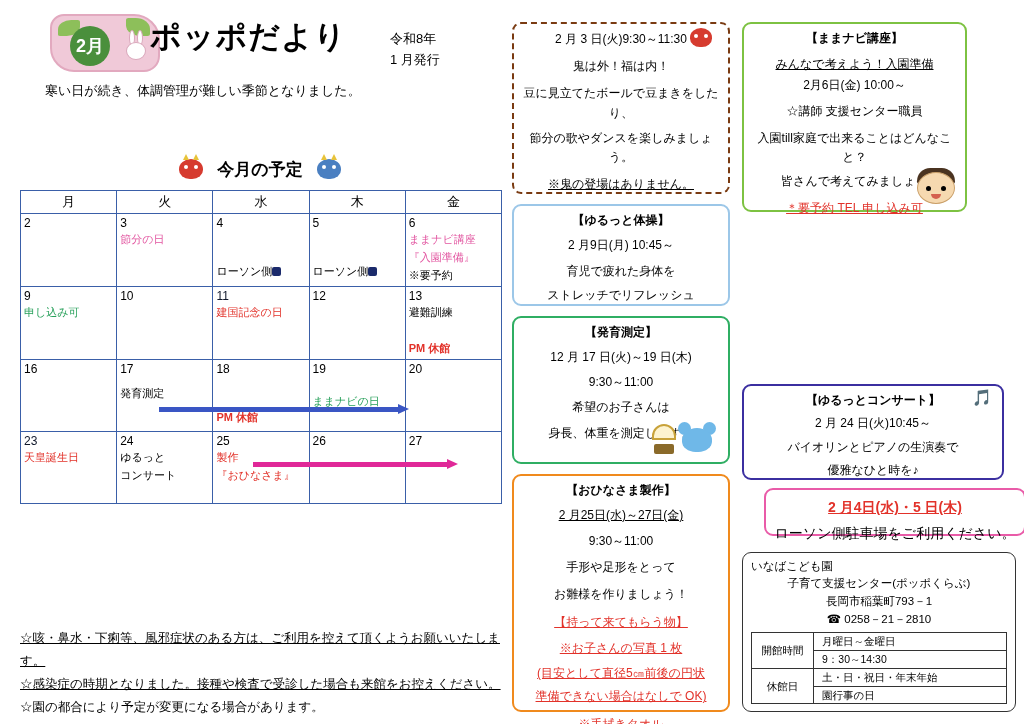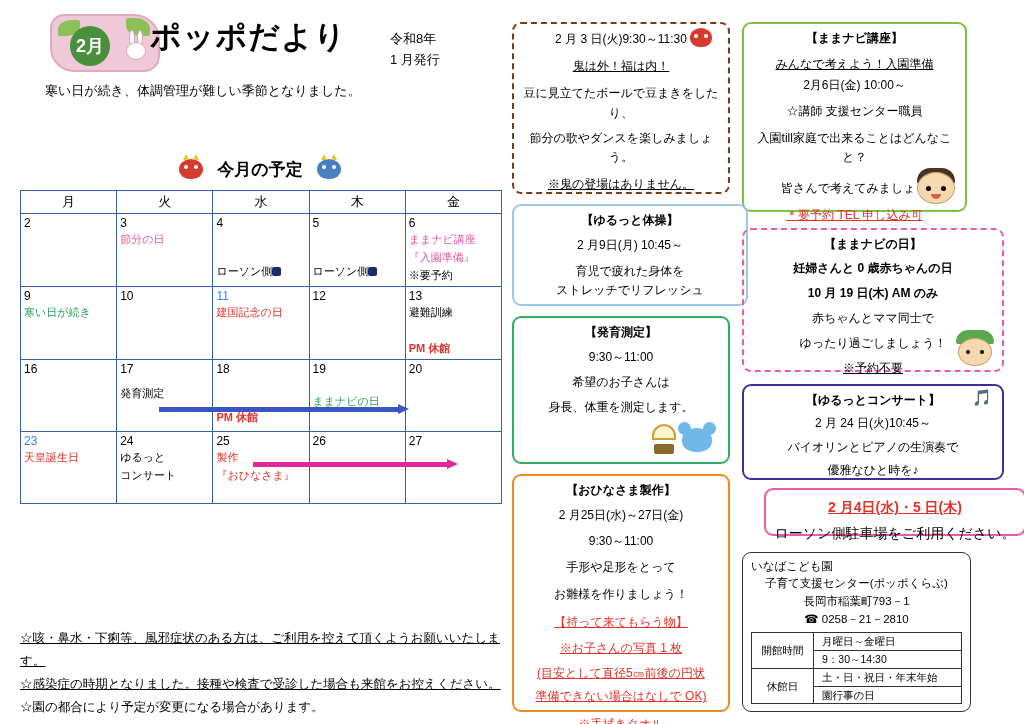--- a/index.html
+++ b/index.html
@@ -76,21 +76,21 @@
   }
   .calendar th, .calendar td {
     border:1px solid #3a5fa8;
     vertical-align:top;
     font-size:11.5px;
     padding:2px 3px;
   }
   .calendar th { height:22px; text-align:center; font-weight:normal; font-size:13px; }
   .calendar td { height:72px; position:relative; }
   .daynum { font-size:12px; }
-  .daynum.red { color:#3b82f6; }
+  .daynum.red { color:#0f172a; }
   .cellnote { font-size:11px; line-height:1.45; margin-top:2px; }
   .c-pink { color:#e255a0; }
   .c-green { color:#27a05a; }
   .c-red { color:#e2322a; }
   .c-black { color:#000; }
   .bar { position:absolute; height:9px; }
   .bar .line { position:absolute; left:0; top:2px; height:5px; width:calc(100% - 10px); }
   .bar .head { position:absolute; right:0; top:-1px; width:0; height:0; border-top:5px solid transparent; border-bottom:5px solid transparent; }
   .bar.blue .line { background:#3a56c4; }
   .bar.blue .head { border-left:11px solid #3a56c4; }
@@ -117,21 +117,21 @@
   #box-setsubun .oni .eye.l{left:4px;} #box-setsubun .oni .eye.r{right:4px;}
 
   #box-mamanavi { left:742px; top:22px; width:225px; height:190px; border:2px solid #7dc242; font-size:12px; }
   #box-mamanavi .kid { position:absolute; right:6px; bottom:4px; width:46px; height:42px; }
   #box-mamanavi .kid .face { position:absolute; left:4px; top:8px; width:38px; height:32px; background:#f6d9b0; border-radius:50%; border:1px solid #caa06a; }
   #box-mamanavi .kid .hair { position:absolute; left:4px; top:4px; width:38px; height:16px; background:#4a3320; border-radius:19px 19px 4px 4px; }
   #box-mamanavi .kid .eye { position:absolute; top:22px; width:5px; height:5px; background:#000; border-radius:50%; }
   #box-mamanavi .kid .eye.l{left:13px;} #box-mamanavi .kid .eye.r{right:13px;}
   #box-mamanavi .kid .mouth { position:absolute; left:18px; top:30px; width:10px; height:5px; background:#d4604f; border-radius:0 0 6px 6px; }
 
-  #box-yurutto-taisou { left:512px; top:204px; width:236px; height:102px; border:2px solid #9cc7e8; font-size:12px; }
+  #box-yurutto-taisou { left:512px; top:204px; width:218px; height:102px; border:2px solid #9cc7e8; font-size:12px; }
 
   #box-mamanavi-day { left:742px; top:228px; width:262px; height:144px; border:2px dashed #e95ba8; font-size:12px; }
   #box-mamanavi-day .baby { position:absolute; right:6px; bottom:2px; width:42px; height:40px; }
   #box-mamanavi-day .baby .face { position:absolute; left:4px; top:10px; width:34px; height:28px; background:#f6d9b0; border-radius:50%; border:1px solid #caa06a; }
   #box-mamanavi-day .baby .cap { position:absolute; left:2px; top:2px; width:38px; height:14px; background:#5aa84e; border-radius:19px 19px 3px 3px; }
   #box-mamanavi-day .baby .eye { position:absolute; top:22px; width:4px; height:4px; background:#000; border-radius:50%; }
   #box-mamanavi-day .baby .eye.l{left:12px;} #box-mamanavi-day .baby .eye.r{right:12px;}
 
   #box-hatsuiku { left:512px; top:316px; width:218px; height:148px; border:2px solid #2fae63; font-size:12px; }
   #box-hatsuiku .mouse { position:absolute; right:10px; bottom:8px; width:40px; height:34px; }
@@ -142,21 +142,21 @@
   #box-hatsuiku .scale .top { position:absolute; left:0; top:0; width:24px; height:16px; border:2px solid #c8a23a; border-radius:12px 12px 0 0; background:#fdf3cf; }
   #box-hatsuiku .scale .base { position:absolute; left:2px; bottom:0; width:20px; height:10px; background:#8a6a2a; border-radius:2px; }
 
   #box-concert { left:742px; top:384px; width:262px; height:96px; border:2px solid #3b2fa0; font-size:12px; }
   #box-concert .note1 { position:absolute; right:10px; top:2px; font-size:16px; }
 
   #box-ohinasama { left:512px; top:474px; width:218px; height:238px; border:2px solid #f08a1d; font-size:12px; }
 
   #box-lawson { left:764px; top:488px; width:262px; height:48px; border:2px solid #e95ba8; font-size:14px; }
 
-  #box-contact { left:742px; top:552px; width:229px; height:160px; border:1.5px solid #333; font-size:11.5px; padding:6px 8px; }
+  #box-contact { left:742px; top:552px; width:274px; height:160px; border:1.5px solid #333; font-size:11.5px; padding:6px 8px; }
   #box-contact .ctitle { margin-bottom:1px; }
   #box-contact .cline { text-align:center; line-height:1.55; }
   .tbl-hours { width:100%; border-collapse:collapse; margin-top:4px; font-size:10.5px; }
   .tbl-hours td { border:1px solid #333; padding:1px 3px; line-height:1.4; }
   .tbl-hours td.lbl { width:62px; text-align:center; white-space:nowrap; }
   .tbl-hours td.val { text-align:left; padding-left:8px; }
   .u-red { color:#e2322a; text-decoration:underline; }
   .t-red { color:#e2322a; }
   .t-u { text-decoration:underline; }
   .bold { font-weight:bold; }
@@ -232,21 +232,21 @@
           <div class="daynum">6</div>
           <div class="cellnote c-pink">ままナビ講座</div>
           <div class="cellnote c-pink">『入園準備』</div>
           <div class="cellnote c-black">※要予約</div>
         </td>
       </tr>
 
       <tr>
         <td>
           <div class="daynum">9</div>
-          <div class="cellnote c-green">寒い日が続き</div>
+          <div class="cellnote c-green">申し込み可</div>
         </td>
         <td>
           <div class="daynum">10</div>
         </td>
         <td>
           <div class="daynum red">11</div>
           <div class="cellnote c-red">建国記念の日</div>
         </td>
         <td>
           <div class="daynum">12</div>
@@ -318,67 +318,54 @@
     <div>☆園の都合により予定が変更になる場合があります。</div>
     <div>☆支援センターでの携帯電話やカメラでの撮影はご遠慮ください。</div>
   </div>
 
   <div class="box" id="box-setsubun">
     <div class="oni">
         <span class="eye l"></span>
         <span class="eye r"></span>
       </div>
     <div class="line" style="margin-bottom:8px;">2 月 3 日(火)9:30～11:30</div>
-    <div class="line" style="margin-bottom:8px;text-decoration:underline;">鬼は外！福は内！</div>
+    <div class="line" style="margin-bottom:8px;">鬼は外！福は内！</div>
     <div class="line" style="margin-bottom:6px;">豆に見立てたボールで豆まきをしたり、</div>
     <div class="line" style="margin-bottom:8px;">節分の歌やダンスを楽しみましょう。</div>
     <div class="line t-u">※鬼の登場はありません。</div>
   </div>
 
   <div class="box" id="box-mamanavi">
     <div class="bt" style="margin-bottom:8px;">【ままナビ講座】</div>
     <div class="line t-u" style="margin-bottom:2px;">みんなで考えよう！入園準備</div>
     <div class="line" style="margin-bottom:7px;">2月6日(金) 10:00～</div>
     <div class="line" style="margin-bottom:7px;">☆講師 支援センター職員</div>
-    <div class="line" style="margin-bottom:12px;">入園till家庭で出来ることはどんなこと？</div>
+    <div class="line" style="margin-bottom:5px;">入園till家庭で出来ることはどんなこと？</div>
     <div class="line" style="margin-bottom:8px;">皆さんで考えてみましょう</div>
     <div class="line u-red">＊要予約 TEL 申し込み可</div>
     <div class="kid">
       <div class="hair"></div>
         <div class="face"></div>
       <div class="eye l"></div>
         <div class="eye r"></div>
         <div class="mouth"></div>
     </div>
   </div>
 
   <div class="box" id="box-yurutto-taisou">
     <div class="bt" style="margin-bottom:7px;">【ゆるっと体操】</div>
     <div class="line" style="margin-bottom:7px;">2 月9日(月) 10:45～</div>
-    <div class="line" style="">育児で疲れた身体を</div>
+    <div class="line" style="margin-bottom:5px;">育児で疲れた身体を</div>
     <div class="line">ストレッチでリフレッシュ</div>
   </div>
 
-  <div class="box" id="box-mamanavi-day">
-    <div class="bt" style="margin-bottom:6px;">【ままナビの日】</div>
-    <div class="line bold" style="margin-bottom:6px;">妊婦さんと 0 歳赤ちゃんの日</div>
-    <div class="line bold" style="margin-bottom:6px;">10 月 19 日(木) AM のみ</div>
-    <div class="line" style="margin-bottom:5px;">赤ちゃんとママ同士で</div>
-    <div class="line" style="margin-bottom:6px;">ゆったり過ごしましょう！</div>
-    <div class="line t-u">※予約不要</div>
-    <div class="baby">
-      <div class="cap"></div>
-        <div class="face"></div>
-      <div class="eye l"></div>
-        <div class="eye r"></div>
-    </div>
-  </div>
 
   <div class="box" id="box-hatsuiku">
     <div class="bt" style="margin-bottom:7px;">【発育測定】</div>
+    <div class="line" style="margin-bottom:6px;">12 月 17 日(火)～19 日(木)</div>
     <div class="line" style="margin-bottom:6px;">9:30～11:00</div>
     <div class="line" style="margin-bottom:6px;">希望のお子さんは</div>
     <div class="line">身長、体重を測定します。</div>
     <div class="scale">
         <div class="top"></div>
         <div class="base"></div>
       </div>
     <div class="mouse">
       <div class="ear l"></div>
         <div class="ear r"></div>
@@ -389,21 +376,21 @@
   <div class="box" id="box-concert">
     <div class="note1">🎵</div>
     <div class="bt" style="margin-bottom:5px;">【ゆるっとコンサート】</div>
     <div class="line" style="margin-bottom:5px;">2 月 24 日(火)10:45～</div>
     <div class="line" style="margin-bottom:4px;text-align:center;">バイオリンとピアノの生演奏で</div>
     <div class="line">優雅なひと時を♪</div>
   </div>
 
   <div class="box" id="box-ohinasama">
     <div class="bt" style="margin-bottom:7px;">【おひなさま製作】</div>
-    <div class="line" style="margin-bottom:7px;">2 月25日(水)～27日(金)</div>
+    <div class="line" style="margin-bottom:7px;text-decoration:underline;">2 月25日(水)～27日(金)</div>
     <div class="line" style="margin-bottom:7px;">9:30～11:00</div>
     <div class="line" style="margin-bottom:7px;">手形や足形をとって</div>
     <div class="line" style="margin-bottom:9px;">お雛様を作りましょう！</div>
     <div class="line t-red t-u" style="margin-bottom:7px;">【持って来てもらう物】</div>
     <div class="line t-red t-u" style="margin-bottom:6px;">※お子さんの写真 1 枚</div>
     <div class="line t-red t-u" style="margin-bottom:4px;">(目安として直径5㎝前後の円状</div>
     <div class="line t-red t-u" style="margin-bottom:8px;">準備できない場合はなしで OK)</div>
     <div class="line t-red">※手拭きタオル</div>
   </div>
 

